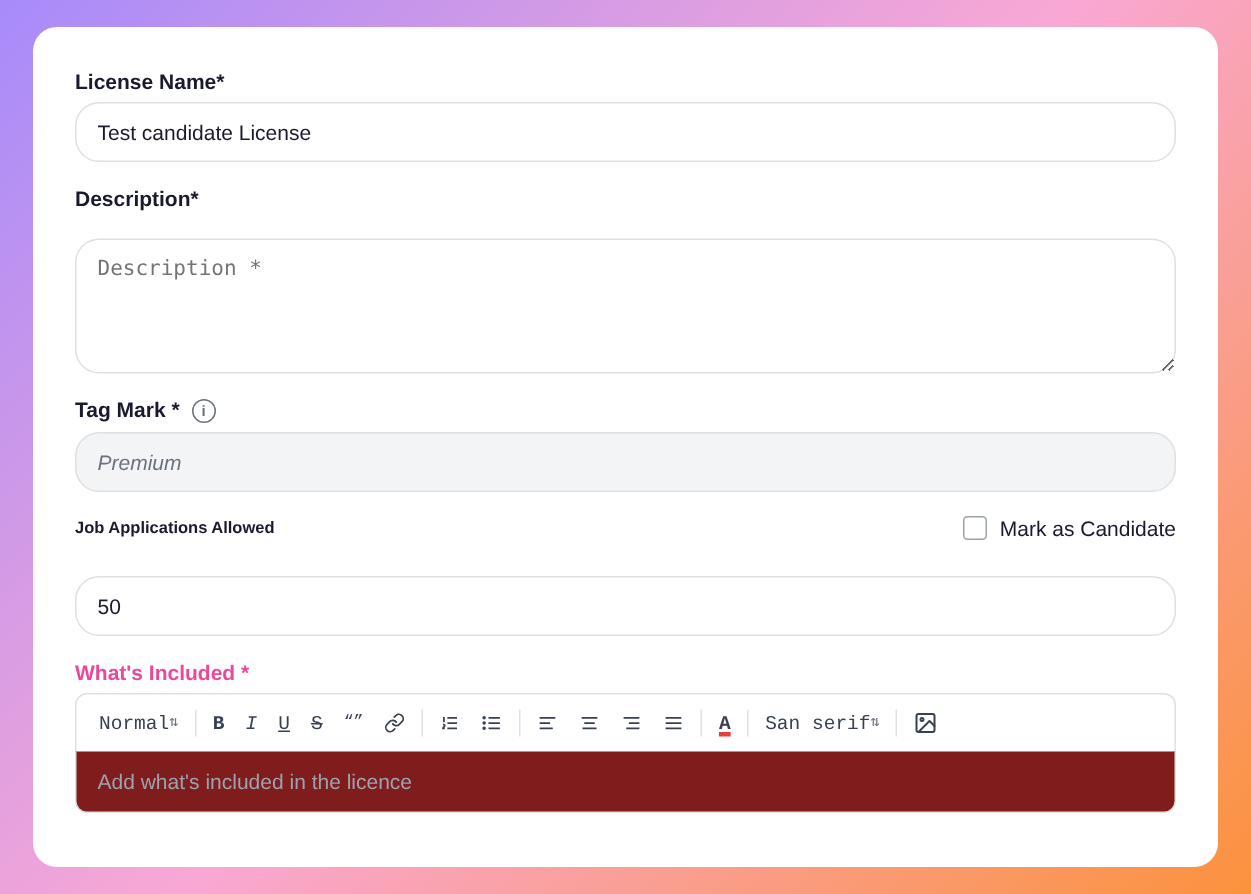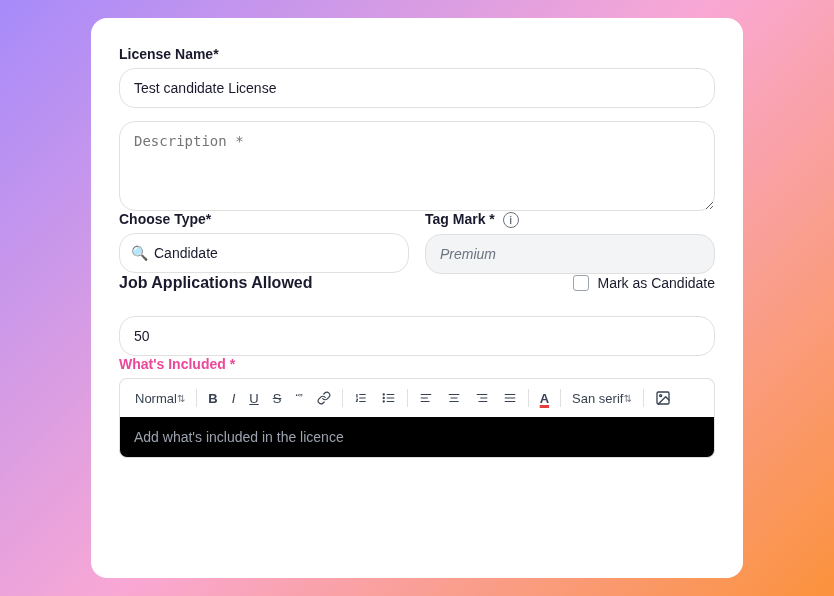--- a/index.html
+++ b/index.html
@@ -10,25 +10,26 @@
       background: linear-gradient(135deg, #a78bfa 0%, #f9a8d4 50%, #fb923c 100%);
       display: flex;
       align-items: center;
       justify-content: center;
       font-family: -apple-system, BlinkMacSystemFont, 'Segoe UI', sans-serif;
     }
 
     .card {
       background: #fff;
       border-radius: 16px;
-      width: 652px;
+      width: 790px;
       min-height: 560px;
       padding: 28px 28px 20px 28px;
       display: flex;
       flex-direction: column;
+      gap: 16px;
     }
 
     .field-group {
       display: flex;
       flex-direction: column;
       gap: 6px;
     }
 
     .field-label {
       font-size: 14px;
@@ -103,21 +104,21 @@
       margin-left: 4px;
     }
 
     .job-row {
       display: flex;
       align-items: center;
       justify-content: space-between;
     }
 
     .job-label {
-      font-size: 16px;
+      font-size: 11px;
       font-weight: 600;
       color: #1a1a2e;
     }
 
     .checkbox-label {
       display: flex;
       align-items: center;
       gap: 8px;
       font-size: 14px;
       color: #1a1a2e;
@@ -143,20 +144,21 @@
       display: flex;
       align-items: center;
       gap: 4px;
       border: 1.5px solid #e0e0e0;
       border-bottom: none;
       border-radius: 8px 8px 0 0;
       padding: 8px 10px;
       background: #fff;
       flex-wrap: nowrap;
       overflow-x: auto;
+      font-family: Liberation Mono, monospace;
     }
 
     .toolbar-btn {
       display: inline-flex;
       align-items: center;
       justify-content: center;
       background: none;
       border: none;
       cursor: pointer;
       padding: 3px 5px;
@@ -180,50 +182,44 @@
     }
 
     .editor-content-area {
       border: 1.5px solid #e0e0e0;
       border-top: none;
       border-radius: 0 0 8px 8px;
       padding: 12px 14px;
       font-size: 14px;
       color: #9ca3af;
       min-height: 40px;
-      background: #000000;
+      background: #7f1d1d;
     }
 
     .select-arrow {
       font-size: 10px;
       color: #6b7280;
     }
   </style>
 </head>
 <body>
 
 <div class="card">
 
   <div class="field-group">
     <label class="field-label">License Name*</label>
     <input type="text" class="text-input" value="Test candidate License" style="">
   </div>
 
   <div class="field-group">
+    <label class="field-label">Description*</label>
     <textarea class="text-input" placeholder="Description *" style=""></textarea>
   </div>
 
   <div class="two-col">
-    <div class="field-group">
-      <label class="field-label">Choose Type*</label>
-      <div class="search-input-wrap">
-        <span class="search-icon">🔍</span>
-        <input type="text" class="text-input" value="Candidate" style="">
-      </div>
-    </div>
 
     <div class="field-group">
       <label class="field-label">
         <span>Tag Mark *</span>
         <span class="info-icon">i</span>
       </label>
       <input type="text" class="text-input tag-title-input" value="Premium" style="">
     </div>
   </div>
 

